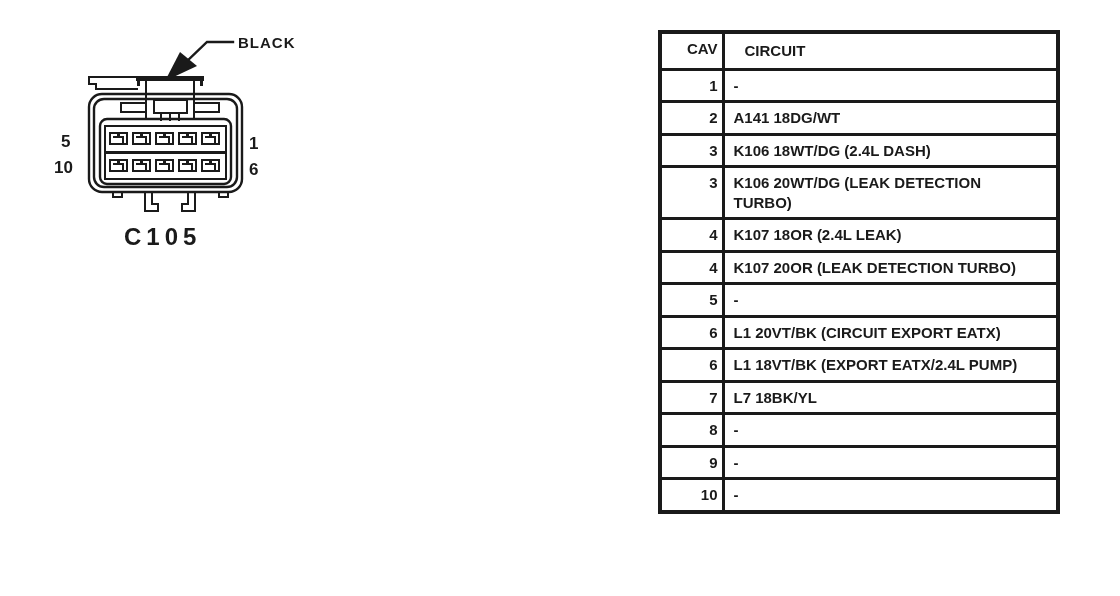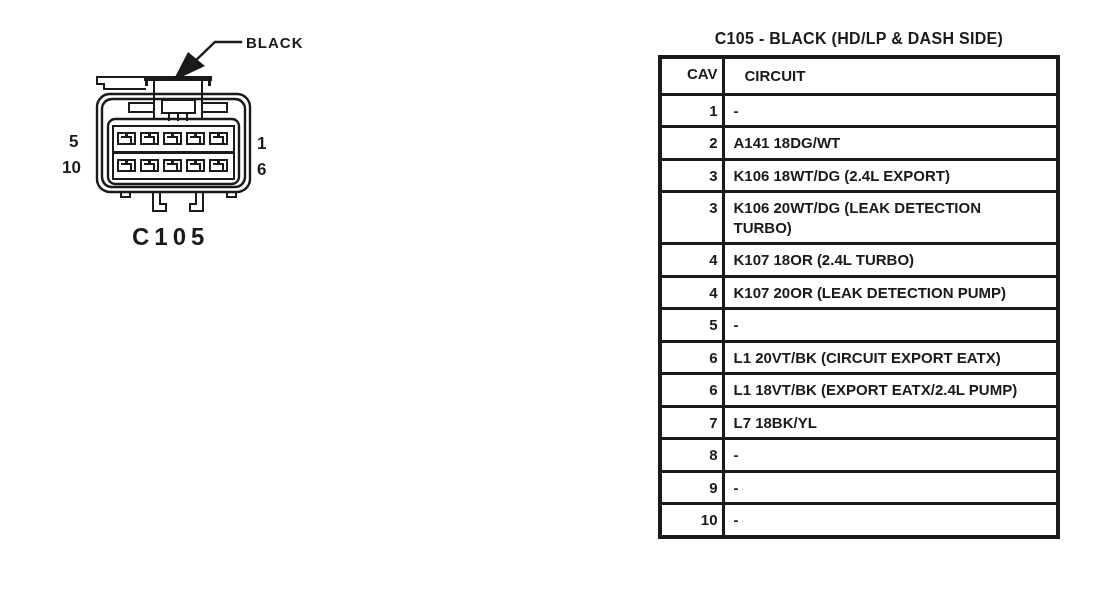--- a/index.html
+++ b/index.html
@@ -8,21 +8,21 @@
   body {
     width:1120px; height:596px; position:relative;
     background:var(--paper);
     font-family:"Liberation Sans", sans-serif;
     color:var(--ink);
     overflow:hidden;
   }
 
   
   .figure {
-    position:absolute; left:8px; top:0; width:340px; height:270px;
+    position:absolute; left:0; top:0; width:340px; height:270px;
   }
   .figure svg { display:block; }
   .figure text {
     font-family:"Liberation Sans", sans-serif;
     font-weight:bold; fill:var(--ink);
   }
   text.pin-num { font-size:17px; }
   text.callout { font-size:15px; letter-spacing:1px; }
   text.conn-name { font-size:24px; letter-spacing:5px; }
 
@@ -111,54 +111,53 @@
     <text class="callout" x="238" y="48">BLACK</text>
     <text class="pin-num" x="61" y="147">5</text>
     <text class="pin-num" x="54" y="173">10</text>
     <text class="pin-num" x="249" y="149">1</text>
     <text class="pin-num" x="249" y="175">6</text>
     <text class="conn-name" x="124" y="245">C105</text>
   </svg>
 </div>
 
 <div class="pinout">
-  <div class="pinout-title">C105 - BLACK (HD/LP &amp; DASH SIDE)</div>
 
   <table class="pinout-table">
     <thead>
       <tr>
         <th class="cav-head">CAV</th>
         <th>CIRCUIT</th>
       </tr>
     </thead>
     <tbody>
 
     <tr>
         <td class="cav-cell">1</td>
         <td class="circuit-cell">-</td>
       </tr>
         <tr>
         <td class="cav-cell">2</td>
         <td class="circuit-cell">A141 18DG/WT</td>
       </tr>
         <tr>
         <td class="cav-cell">3</td>
-        <td class="circuit-cell">K106 18WT/DG (2.4L EXPORT)</td>
+        <td class="circuit-cell">K106 18WT/DG (2.4L DASH)</td>
       </tr>
         <tr>
         <td class="cav-cell">3</td>
         <td class="circuit-cell">K106 20WT/DG (LEAK DETECTION TURBO)</td>
       </tr>
         <tr>
         <td class="cav-cell">4</td>
-        <td class="circuit-cell">K107 18OR (2.4L TURBO)</td>
+        <td class="circuit-cell">K107 18OR (2.4L LEAK)</td>
       </tr>
         <tr>
         <td class="cav-cell">4</td>
-        <td class="circuit-cell">K107 20OR (LEAK DETECTION PUMP)</td>
+        <td class="circuit-cell">K107 20OR (LEAK DETECTION TURBO)</td>
       </tr>
         <tr>
         <td class="cav-cell">5</td>
         <td class="circuit-cell">-</td>
       </tr>
         <tr>
         <td class="cav-cell">6</td>
         <td class="circuit-cell">L1 20VT/BK (CIRCUIT EXPORT EATX)</td>
       </tr>
         <tr>

